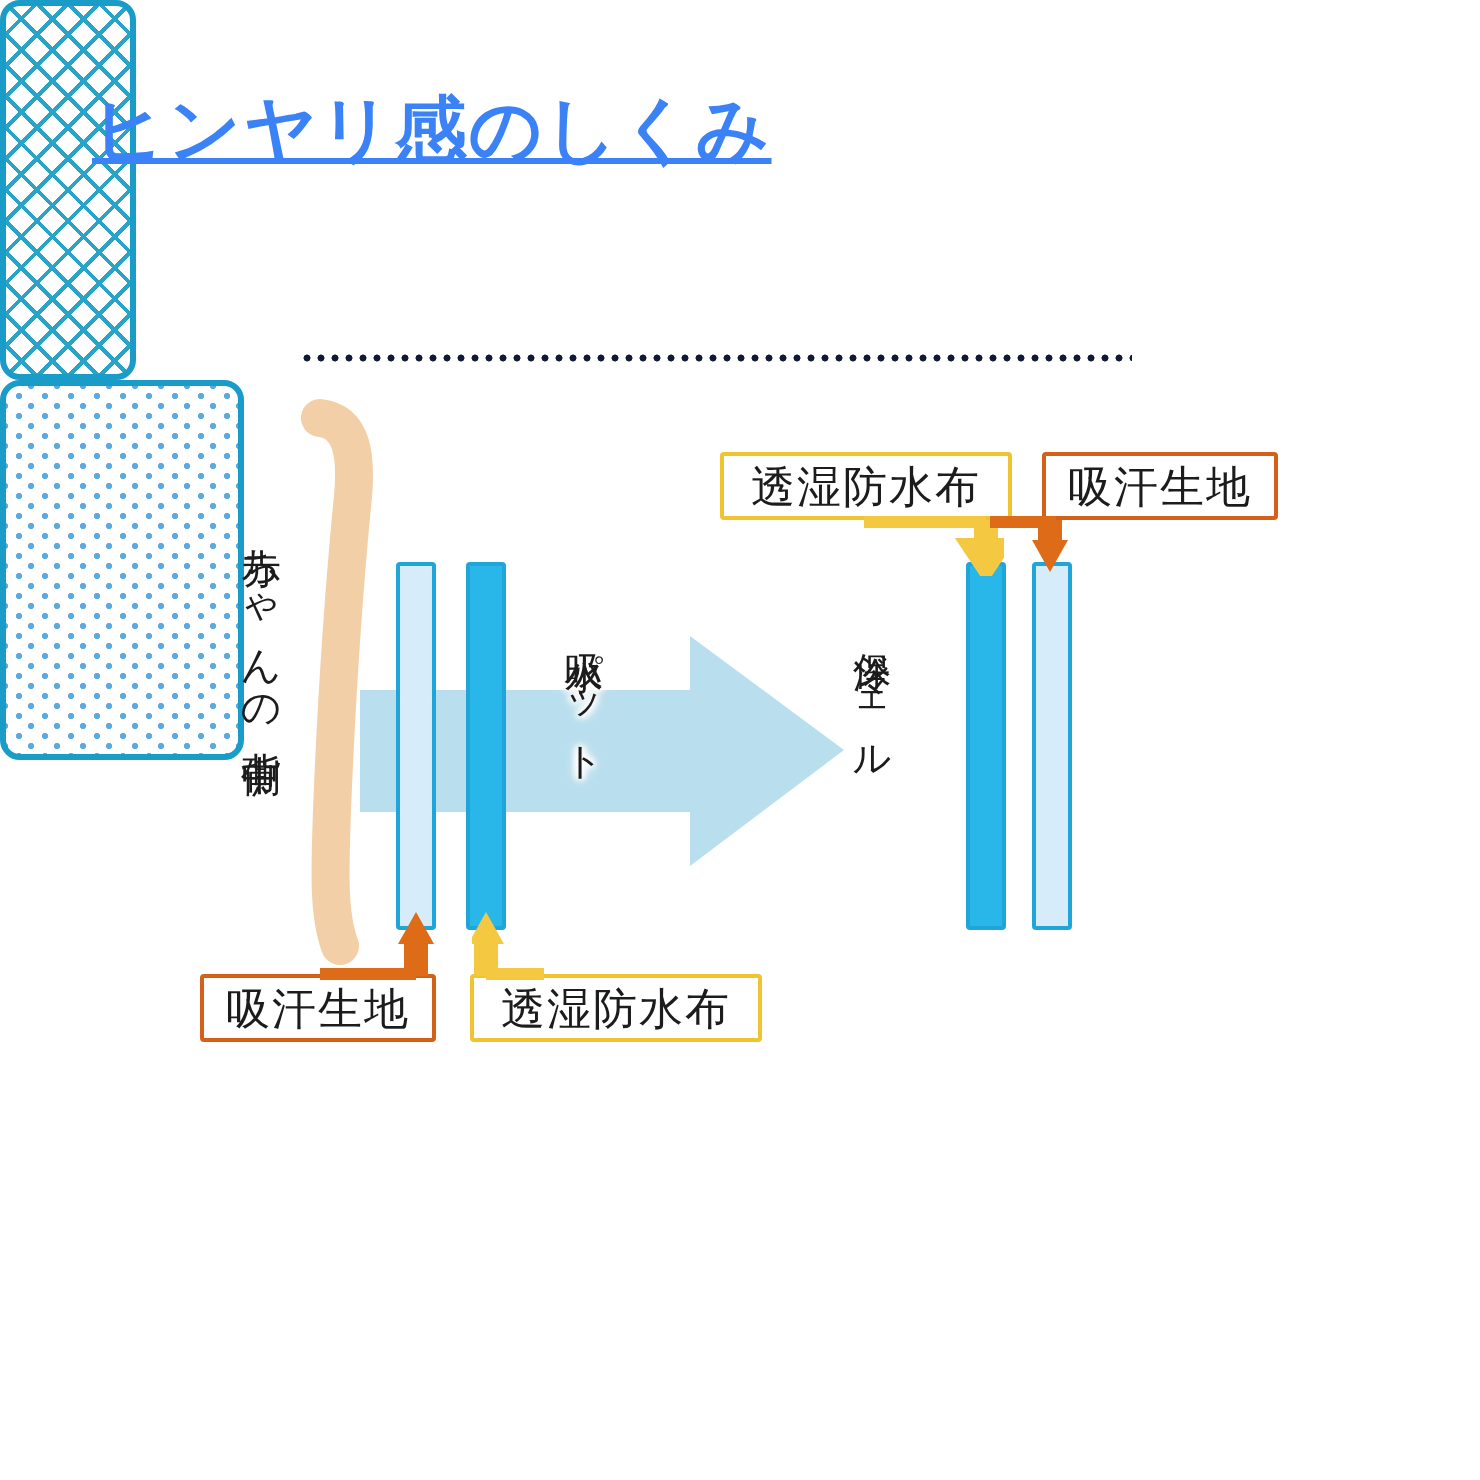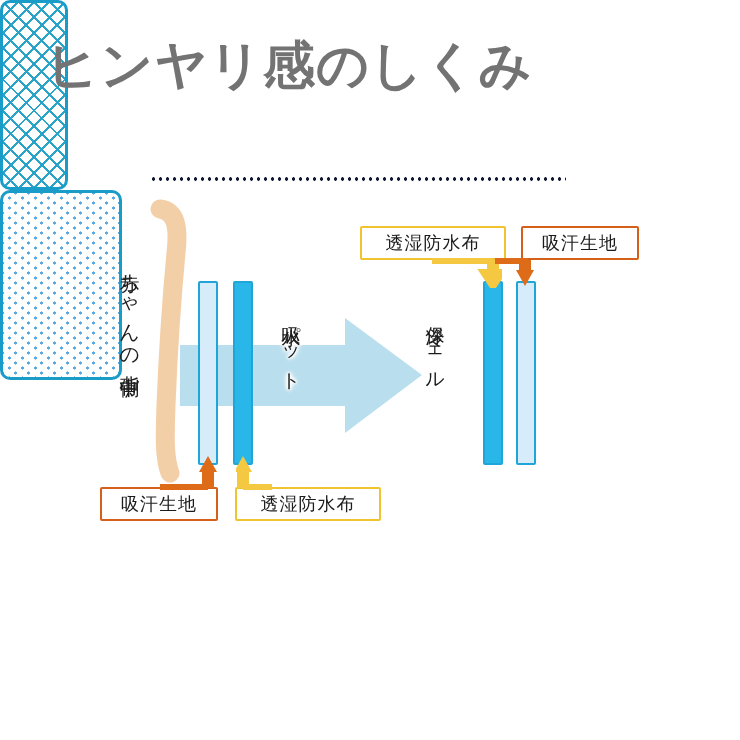--- a/index.html
+++ b/index.html
@@ -7,25 +7,26 @@
     width:740px;height:740px;
     background:#ffffff;
     font-family:"Liberation Sans","DejaVu Sans",sans-serif;
     overflow:hidden;
   }
   #stage{position:relative;width:740px;height:740px;}
 
   
   .main-title{
     position:absolute;left:46px;top:36px;
-    font-size:52px;line-height:58px;
+    font-size:36px;line-height:58px;
     font-weight:700;
-    color:#737373;
+    color:#3b82f6;
     letter-spacing:1px;
     white-space:nowrap;
+    text-decoration:underline;
   }
   .sub-title{
     position:absolute;left:160px;top:124px;
     font-size:38px;line-height:46px;
     font-weight:700;
     color:#111a35;
     letter-spacing:2px;
     white-space:nowrap;
   }
   .sub-underline{
@@ -103,21 +104,21 @@
 
   
   .flow-arrow{position:absolute;left:180px;top:318px;}
 
   
   .callout{
     position:absolute;box-sizing:border-box;
     background:#ffffff;
     border:2px solid #000;
     border-radius:2px;
-    font-size:18px;line-height:21px;
+    font-size:22px;line-height:21px;
     color:#1c1c1c;
     display:flex;align-items:center;justify-content:center;
     letter-spacing:1px;
     white-space:nowrap;
   }
   .c-yellow{border-color:#f0c330;}
   .c-orange{border-color:#d4601a;}
 
   .cal-top-yellow{left:360px;top:226px;width:146px;height:34px;}
   .cal-top-orange{left:521px;top:226px;width:118px;height:34px;}

